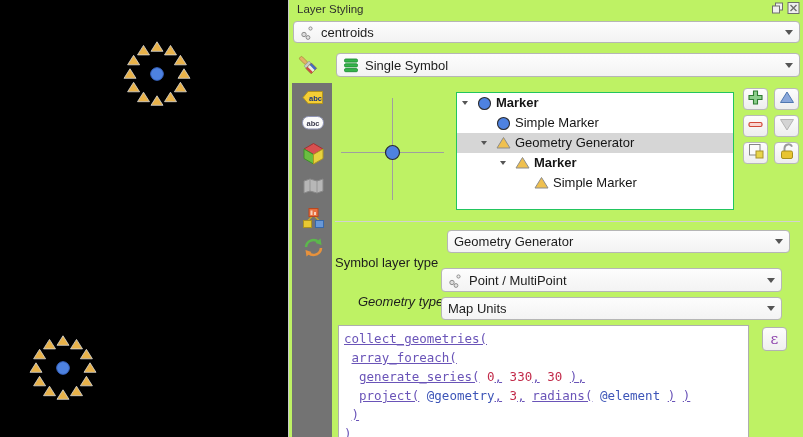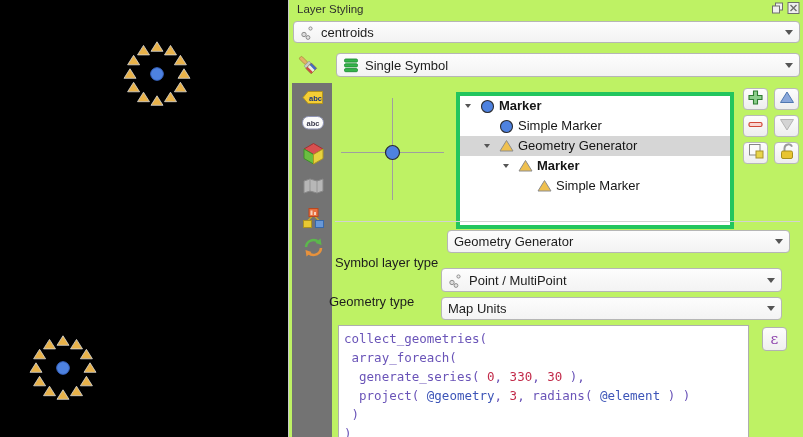--- a/index.html
+++ b/index.html
@@ -27,43 +27,43 @@
   .combo .cicon { margin-right:6px; display:flex; align-items:center; }
 
   
   #tab-strip { left:3px; top:83px; width:40px; height:354px; background:#737373; }
   .side-tab { position:absolute; left:8px; width:26px; height:24px; display:flex; align-items:flex-start; justify-content:center; }
 
   
   .xline { background:#9f9f9f; }
 
   
-  #symbol-tree { left:167px; top:92px; width:278px; height:137px; background:#fff;
-    border:4px solid #22c55e; overflow:hidden; font-size:13px; color:#151515; }
+  #symbol-tree { left:167px; top:92px; width:278px; height:118px; background:#fff;
+    border:1px solid #22c55e; overflow:hidden; font-size:13px; color:#151515; }
   .tree-row { position:relative; height:20px; line-height:20px; }
   .tree-row.sel { background:#d6d6d6; }
   .tree-arrow { position:absolute; top:8px; width:0; height:0;
     border-left:3.5px solid transparent; border-right:3.5px solid transparent; border-top:4.5px solid #555; }
   .tree-icon { position:absolute; top:3px; }
   .tree-label { position:absolute; top:0; white-space:nowrap; }
   .tree-label.b { font-weight:700; }
 
   
   .act-btn { position:absolute; width:25px; height:22px; border:1px solid #b9b9b9; border-radius:4px;
     background:linear-gradient(#fdfdfd,#eeeeee); display:flex; align-items:center; justify-content:center; }
 
   .sep { height:1px; background:#d2d2d2; }
 
   .prop-label { font-size:13px; color:#1d1d1d; white-space:nowrap;margin-top:20px; }
 
   
   #expr-editor { left:49px; top:325px; width:411px; height:113px; background:#fff;
     border:1px solid #aeaeae; padding:3px 0 0 5px; overflow:hidden;
     font-family:"DejaVu Sans Mono", monospace; font-size:12.5px; line-height:19px; white-space:pre; }
-  .tok-fn  { color:#6a54b8; }
+  .tok-fn  { color:#6a54b8;text-decoration:underline; }
   .tok-num { color:#c22b4a; }
   .tok-var { color:#3d55b8; }
   .tok-ws  { color:#333; }
 
   #epsilon-btn { left:473px; top:327px; width:25px; height:24px; border:1px solid #b2b2b2; border-radius:4px;
     background:linear-gradient(#fdfdfd,#efefef); display:flex; align-items:center; justify-content:center;
     font-size:15px; color:#8e44ad; font-family:"DejaVu Serif", serif; }
 </style>
 </head>
 <body>
@@ -258,21 +258,21 @@
     <div id="tree-actions"></div>
 
     <div class="abs sep" style="left:46px; top:221px; width:465px;"></div>
 
     <div class="abs prop-label" style="left:46px; top:235px;">Symbol layer type</div>
     <div class="abs combo" style="left:158px; top:230px; width:343px; height:23px;">
       <span>Geometry Generator</span>
       <span class="arrow"></span>
     </div>
 
-    <div class="abs prop-label" style="left:40px; top:274px;">Geometry type</div>
+    <div class="abs prop-label" style="left:69px; top:274px;font-style:italic;">Geometry type</div>
     <div class="abs combo" style="left:152px; top:268px; width:341px; height:24px;justify-content:flex-end;">
       <span class="cicon">
         <svg width="15" height="15" viewBox="0 0 15 15">
             <circle cx="4" cy="9.5" r="2.2" fill="#dcdcdc" stroke="#8e8e8e"></circle>
             <circle cx="10.5" cy="3.5" r="1.6" fill="#eeeeee" stroke="#8e8e8e"></circle>
             <circle cx="8" cy="12.5" r="1.9" fill="#e4e4e4" stroke="#8e8e8e"></circle>
           </svg>
       </span>
       <span>Point / MultiPoint</span>
       <span class="arrow"></span>

